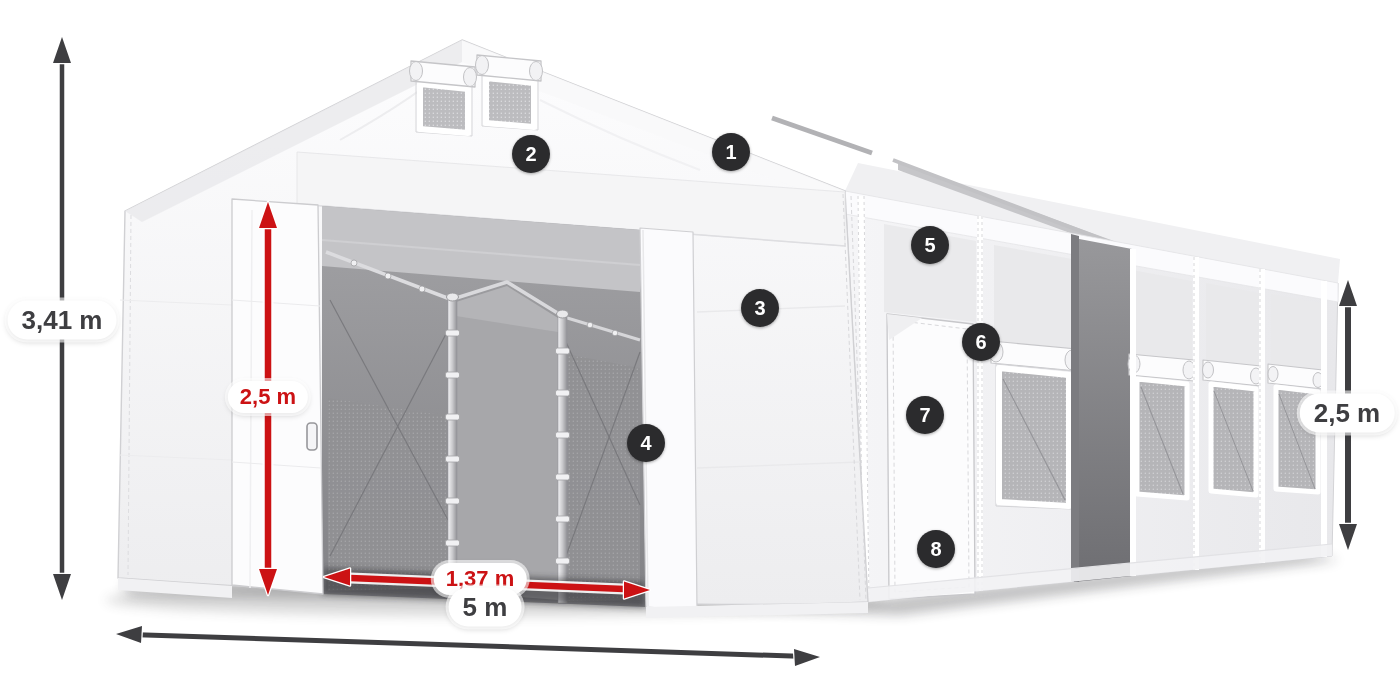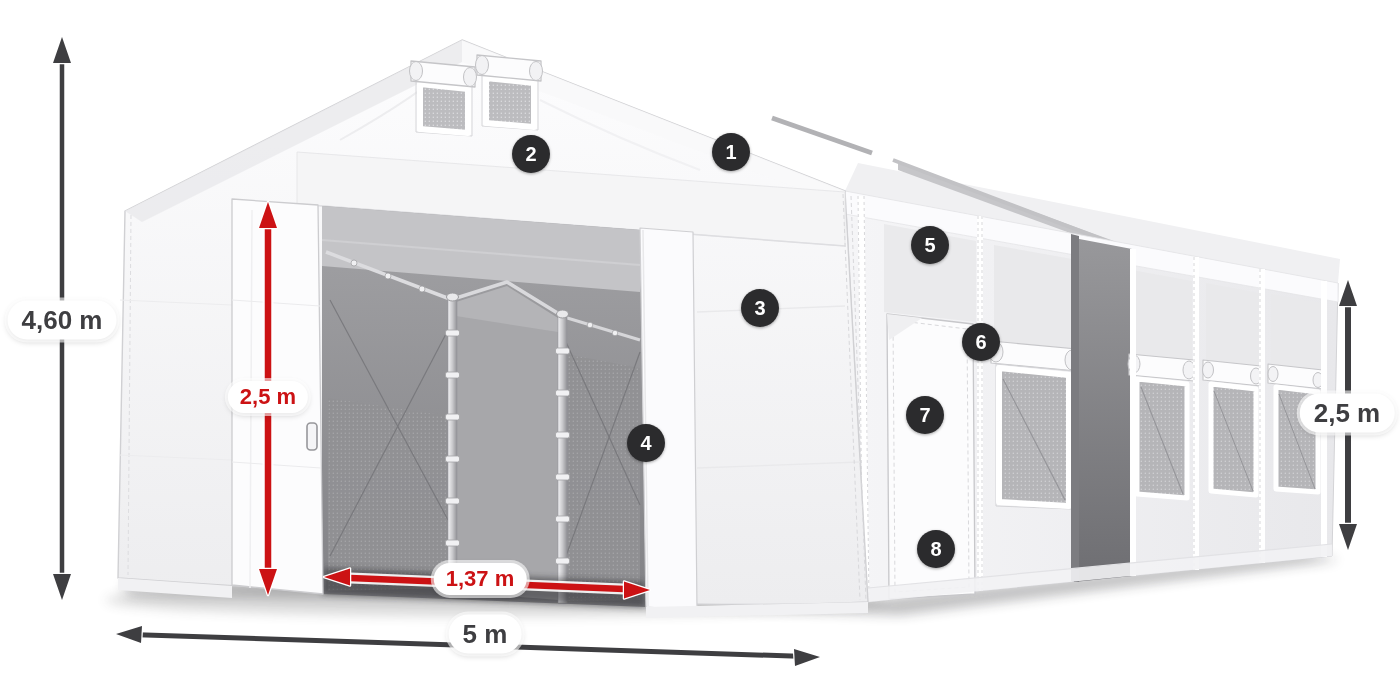--- a/index.html
+++ b/index.html
@@ -21,21 +21,21 @@
   .pill{position:absolute;transform:translate(-50%,-50%);background:#fff;
         border-radius:20px;padding:4px 14px;white-space:nowrap;
         font-weight:700;color:var(--dim-gray,#3e3e41);
         box-shadow:0 0 0 3px rgba(255,255,255,.6),0 2px 6px rgba(0,0,0,.22);}
   .pill-lg{font-size:26px;}
   .pill-sm{font-size:22px;padding:3px 12px;}
   .pill.red{color:var(--accent-red,#cc1214);}
   .p-total{left:62px;top:320px}
   .p-entrh{left:268px;top:397px}
   .p-entrw{left:480px;top:579px}
-  .p-width{left:485px;top:634px}
+  .p-width{left:485px;top:607px}
   .p-sideh{left:1347px;top:413px}
 </style>
 </head>
 <body>
 
 <div class="stage">
 
   <svg width="1400" height="700" viewBox="0 0 1400 700">
     <defs>
       <filter id="fb" x="-20%" y="-40%" width="140%" height="180%">
@@ -294,18 +294,18 @@
 
   <div class="badge b1">1</div>
   <div class="badge b2">2</div>
   <div class="badge b3">3</div>
   <div class="badge b4">4</div>
   <div class="badge b5">5</div>
   <div class="badge b6">6</div>
   <div class="badge b7">7</div>
   <div class="badge b8">8</div>
 
-  <div class="pill pill-lg p-total">4,60 m</div>
+  <div class="pill pill-lg p-total">3,41 m</div>
   <div class="pill pill-sm red p-entrh">2,5 m</div>
   <div class="pill pill-sm red p-entrw">1,37 m</div>
   <div class="pill pill-lg p-width">5 m</div>
   <div class="pill pill-lg p-sideh">2,5 m</div>
 </div>
 
 </body></html>

